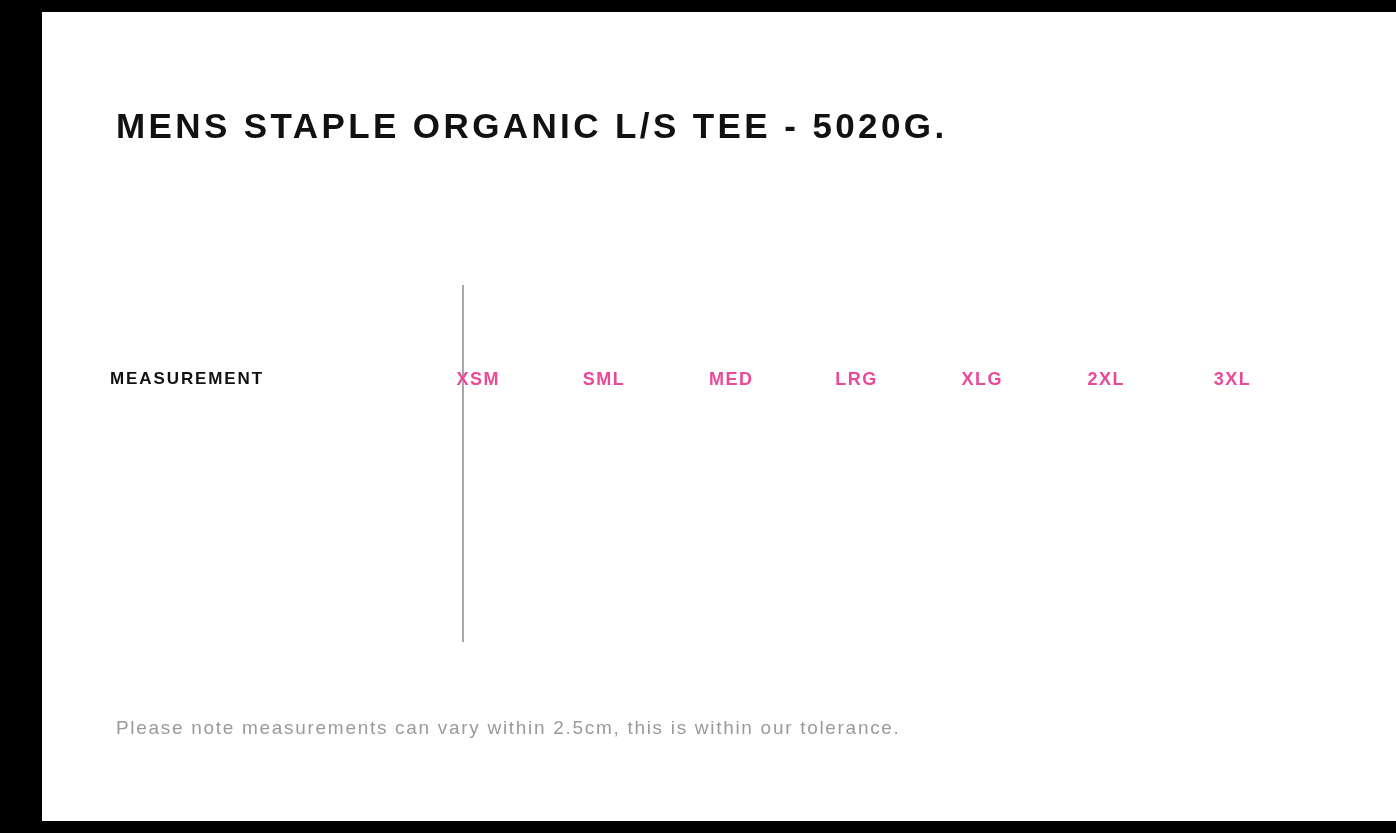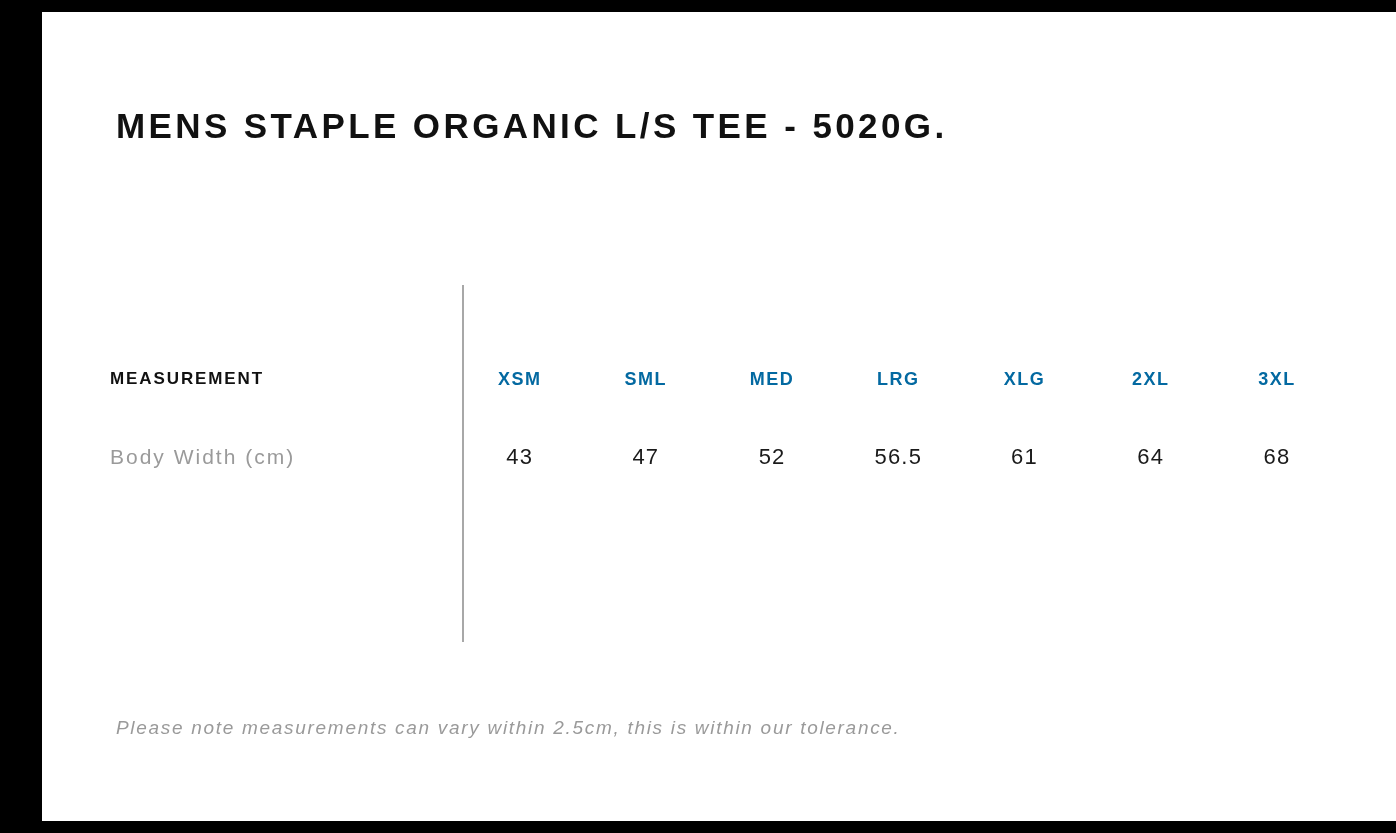--- a/index.html
+++ b/index.html
@@ -65,25 +65,25 @@
     vertical-align: middle;
   }
   .th-measure {
     text-align: left;
     font-size: 17px;
     font-weight: bold;
     letter-spacing: 1.9px;
     color: #111111;
   }
   .th-size {
-    text-align: center;
+    text-align: left;
     font-size: 18px;
     font-weight: bold;
     letter-spacing: 1.5px;
-    color: #0369a1;
+    color: #ec4899;
   }
   .body-row td {
     height: 94px;
     vertical-align: middle;
   }
   .td-label {
     text-align: left;
     font-size: 21px;
     letter-spacing: 2.0px;
     color: #9a9a9a;
@@ -94,21 +94,20 @@
     font-size: 22px;
     letter-spacing: 1.2px;
     color: #1a1a1a;
     font-weight: normal;
   }
   .note {
     position: absolute;
     left: 74px;
     top: 705px;
     font-size: 19px;
-    font-style: italic;
     letter-spacing: 1.7px;
     color: #9a9a9a;
     white-space: nowrap;
   }
 </style>
 </head>
 <body>
 
 <div class="page">
 
@@ -133,28 +132,18 @@
         <th class="th-size">XSM</th>
         <th class="th-size">SML</th>
         <th class="th-size">MED</th>
         <th class="th-size">LRG</th>
         <th class="th-size">XLG</th>
         <th class="th-size">2XL</th>
         <th class="th-size">3XL</th>
       </tr>
     </thead>
     <tbody>
-      <tr class="body-row">
-        <td class="td-label">Body Width (cm)</td>
-        <td class="td-value">43</td>
-        <td class="td-value">47</td>
-        <td class="td-value">52</td>
-        <td class="td-value">56.5</td>
-        <td class="td-value">61</td>
-        <td class="td-value">64</td>
-        <td class="td-value">68</td>
-      </tr>
     </tbody>
   </table>
 
   <div class="note">Please note measurements can vary within 2.5cm, this is within our tolerance.</div>
 
 </div>
 
 </body></html>

